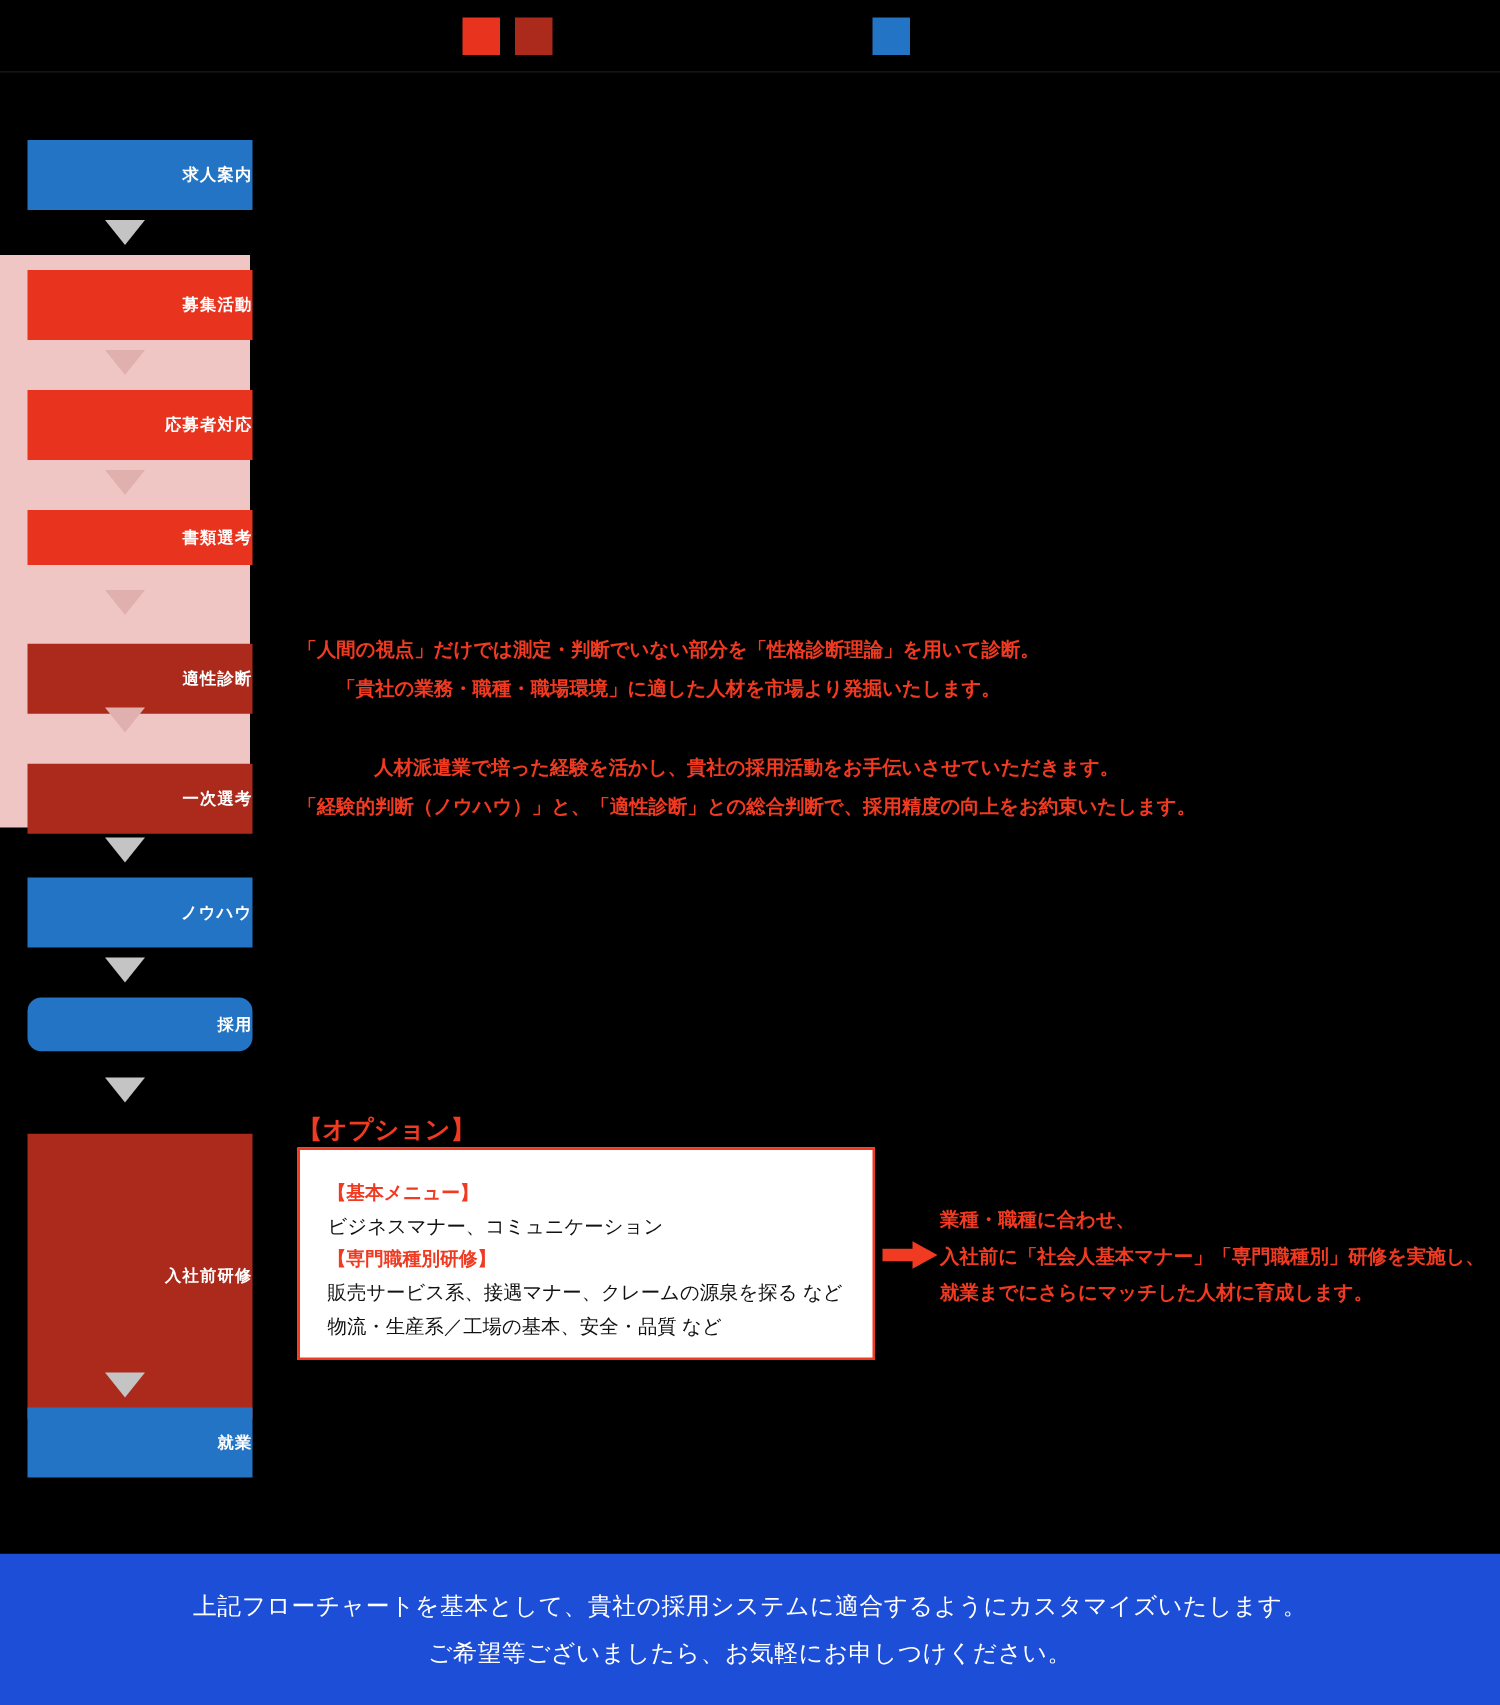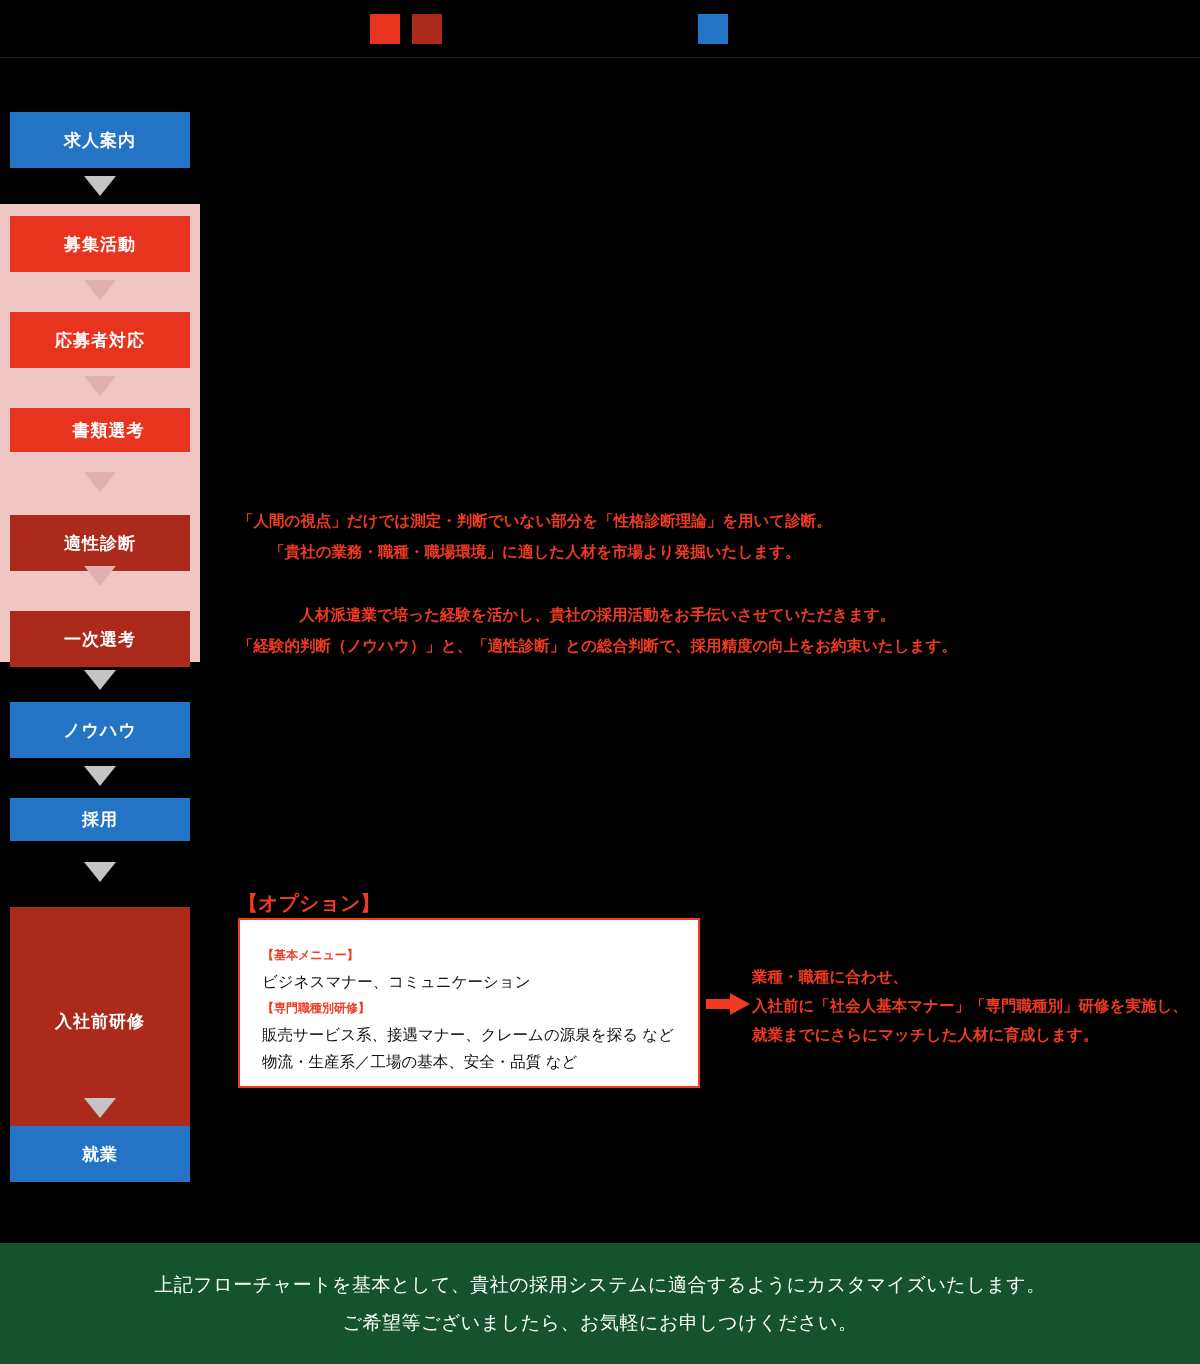--- a/index.html
+++ b/index.html
@@ -22,23 +22,23 @@
   .lg-2 { left:448px; }
   .lg-3 { left:734px; }
   .legend-rule { position:absolute; left:0; top:57px; width:1200px; height:1px; background:#1a1a1a; }
 
   
   .pink-band {
     position:absolute; left:0; top:204px; width:200px; height:458px;
     background:#EFC6C4;
   }
   .flow-box {
-    position:absolute; left:10px; width:180px;
-    display:flex; align-items:center; justify-content:center;
-    color:#fff; font-weight:bold; font-size:17px; letter-spacing:1px;
+    position:absolute; left:22px; width:180px;
+    display:flex; align-items:center; justify-content:flex-end;
+    color:#fff; font-weight:bold; font-size:13px; letter-spacing:1px;
   }
   .blue { background:#2374C4; }
   .red  { background:#E8331F; }
   .dred { background:#AC2A1C;margin-top:13px; }
 
   .arrow {
     position:absolute; left:84px; width:0; height:0;
     border-left:16px solid transparent;
     border-right:16px solid transparent;
     border-top:20px solid #C4C4C4;
@@ -54,41 +54,41 @@
   
   .opt-title {
     position:absolute; left:238px; top:890px;
     color:#F03A22; font-weight:bold; font-size:20px;
   }
   .opt-card {
     position:absolute; left:238px; top:918px; width:462px; height:170px;
     background:#fff; border:2px solid #F03A22;
     padding:22px 0 0 22px;
   }
-  .opt-head { color:#F03A22; font-weight:bold; font-size:12px; line-height:26px; }
+  .opt-head { color:#F03A22; font-weight:bold; font-size:15px; line-height:26px; }
   .opt-body { color:#111; font-size:15.5px; line-height:27px; white-space:pre-line; }
   .opt-group2 { }
 
   .right-arrow { position:absolute; left:706px; top:993px; width:44px; height:22px; }
   .right-arrow .shaft { position:absolute; left:0; top:6px; width:26px; height:10px; background:#F03A22; }
   .right-arrow .head {
     position:absolute; left:24px; top:0; width:0; height:0;
     border-top:11px solid transparent; border-bottom:11px solid transparent;
     border-left:20px solid #F03A22;
   }
   .right-note {
     position:absolute; left:752px; top:962px;
     color:#F03A22; font-weight:bold; font-size:15.5px; line-height:29px;
     white-space:pre-line;
   }
 
   
   .banner {
     position:absolute; left:0; top:1243px; width:1200px; height:121px;
-    background:#14532d;
+    background:#1d4ed8;
     display:flex; flex-direction:column; align-items:center; justify-content:center;
     gap:12px;
   }
   .banner-line { color:#fff; font-size:19px; letter-spacing:.5px; }
 </style>
 </head>
 <body>
 
 <div id="page">
 
@@ -132,21 +132,21 @@
   <div class="flow-box dred" style="top:598px;height:56px;">
     <span>一次選考</span>
   </div>
   <div class="arrow" style="top:670px;"></div>
 
   <div class="flow-box blue" style="top:702px;height:56px;">
     <span>ノウハウ</span>
   </div>
   <div class="arrow" style="top:766px;"></div>
 
-  <div class="flow-box blue" style="top:798px;height:43px;">
+  <div class="flow-box blue" style="top:798px;height:43px;border-radius:11px;">
     <span>採用</span>
   </div>
   <div class="arrow" style="top:862px;"></div>
 
   <div class="flow-box dred" style="top:894px;height:228px;">
     <span>入社前研修</span>
   </div>
   <div class="arrow" style="top:1098px;"></div>
 
   <div class="flow-box blue" style="top:1126px;height:56px;">

